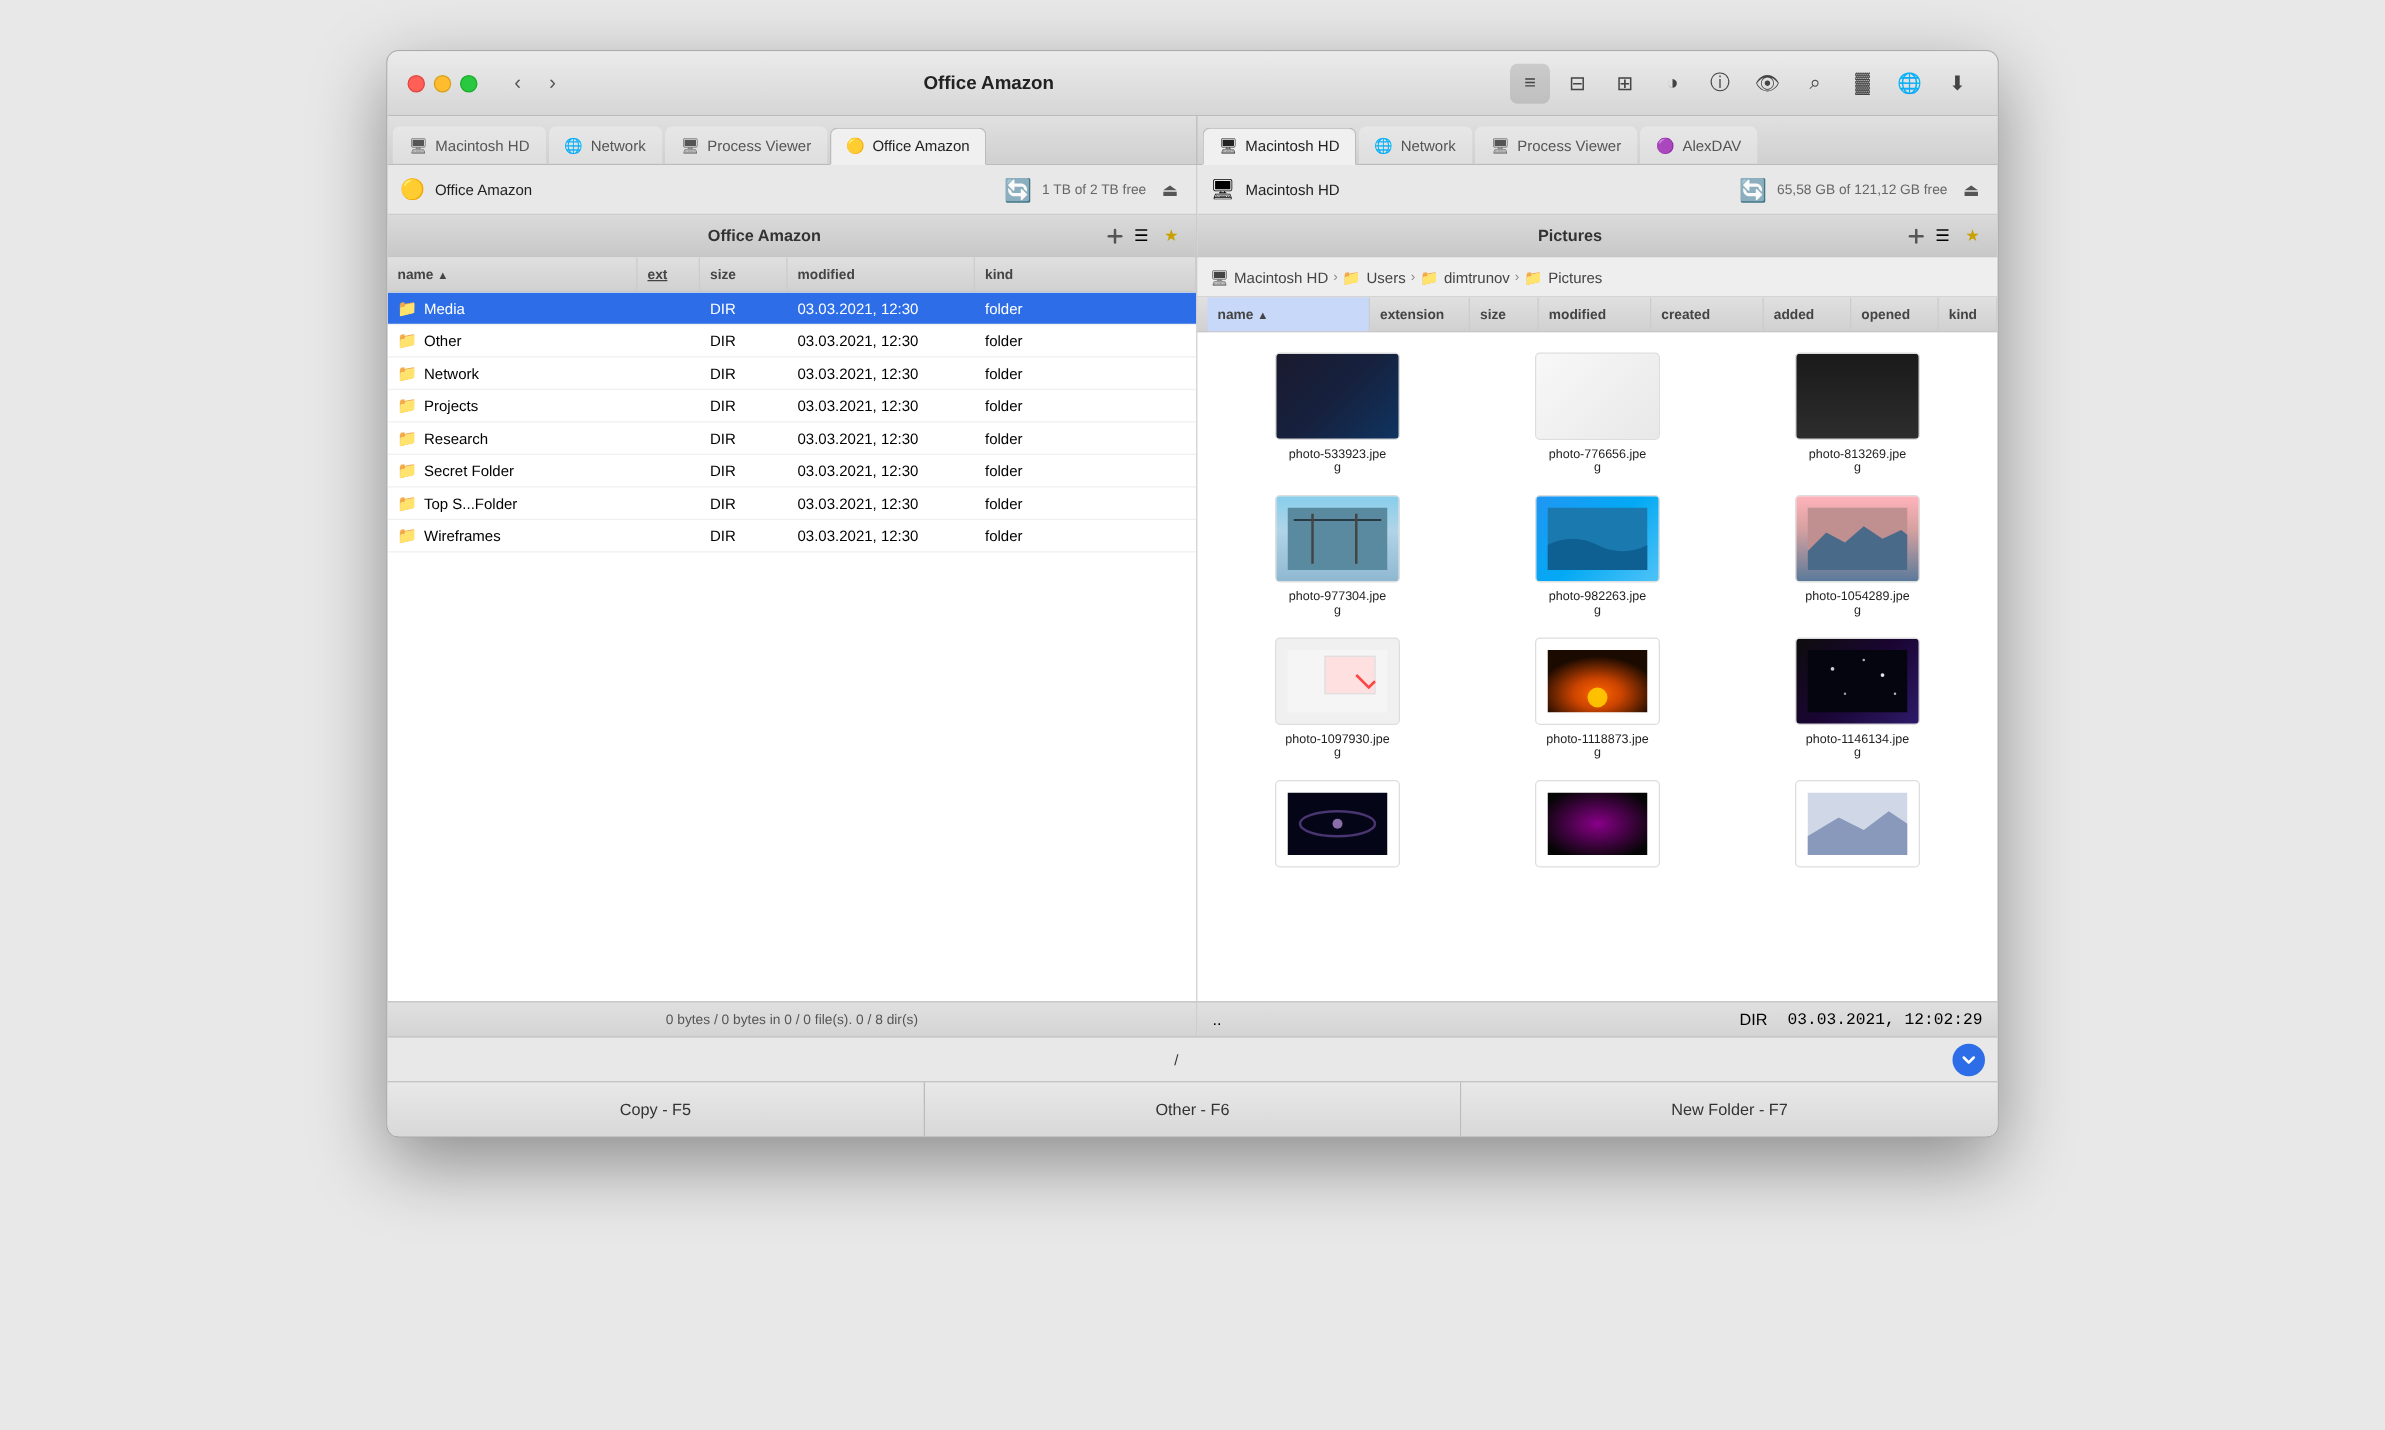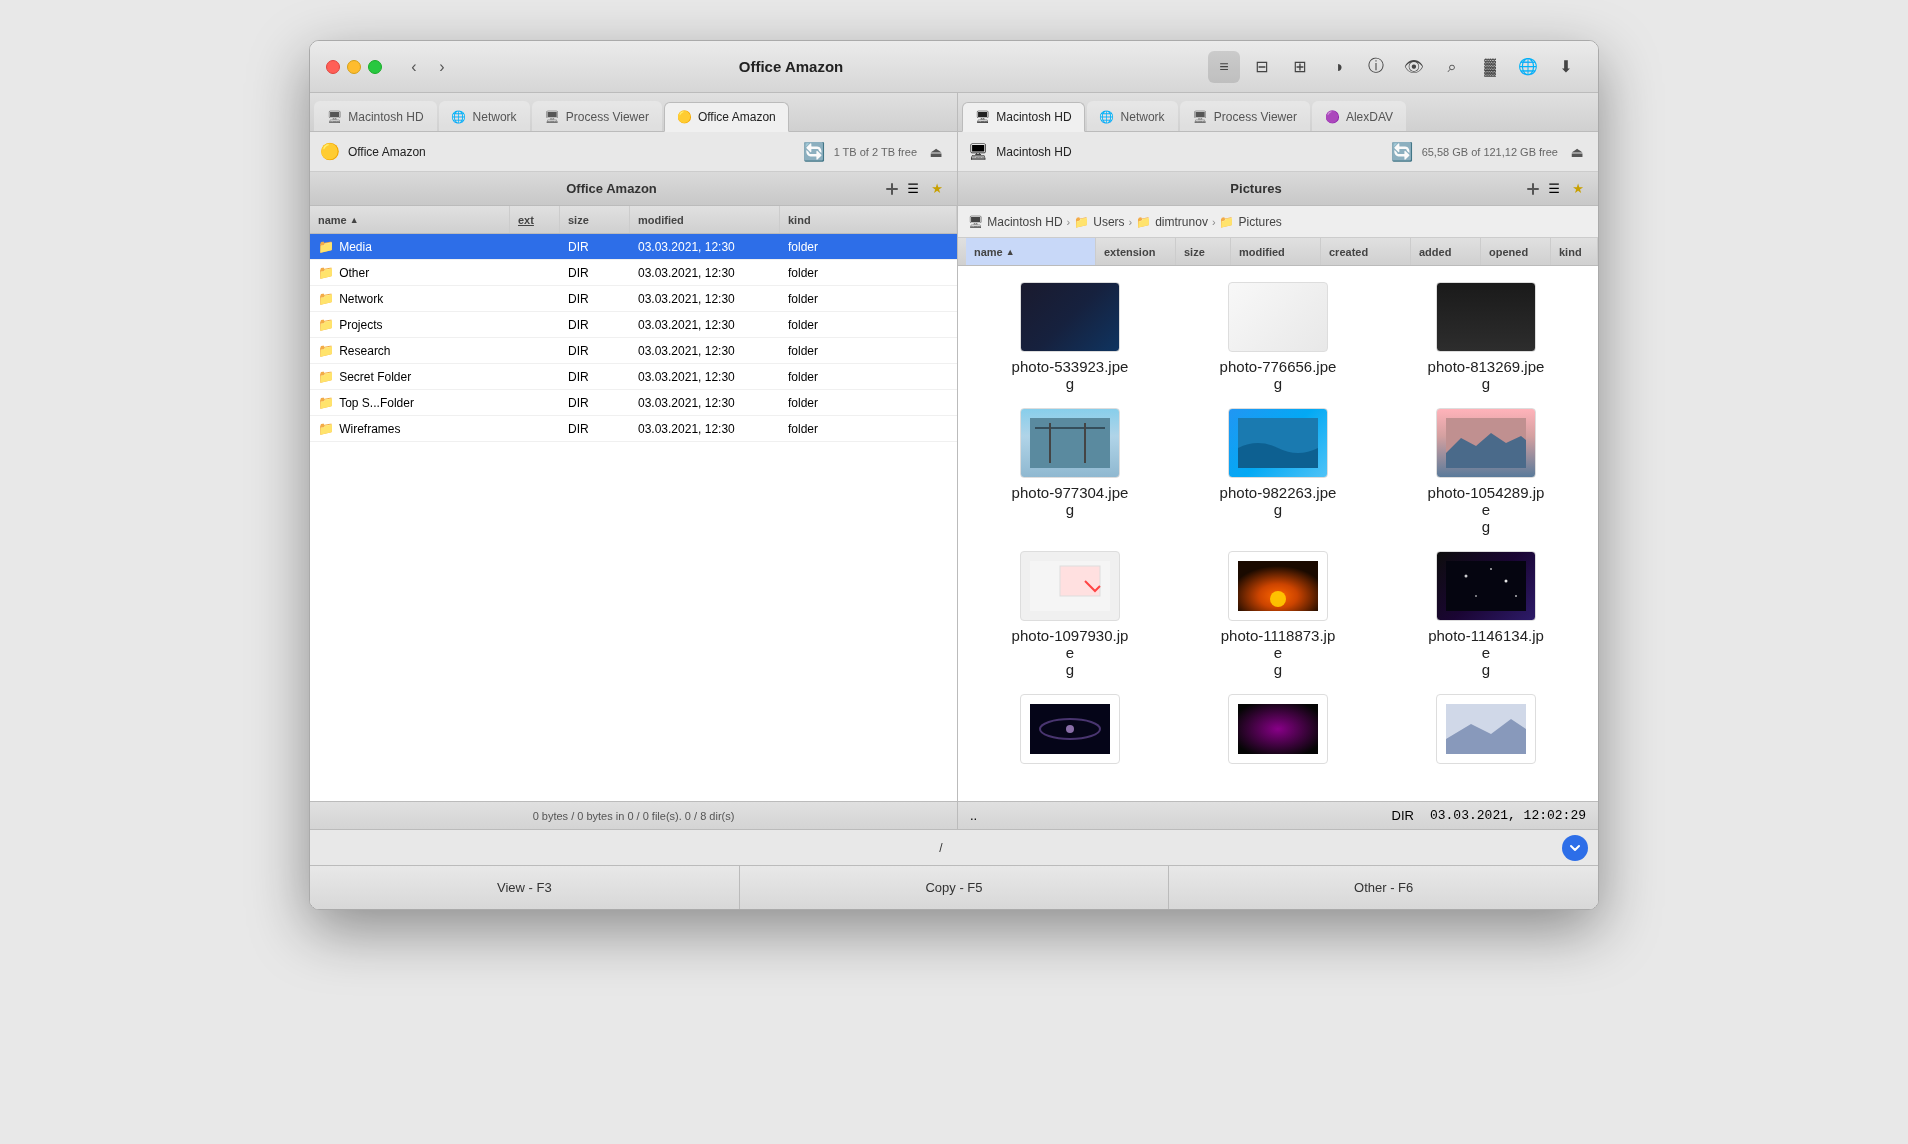--- a/index.html
+++ b/index.html
@@ -315,21 +315,21 @@
       overflow: hidden;
       border: 1px solid #ddd;
       display: flex;
       align-items: center;
       justify-content: center;
       font-size: 10px;
       color: #888;
     }
 
     .icon-name {
-      font-size: 15px;
+      font-size: 10px;
       text-align: center;
       color: #222;
       max-width: 120px;
       word-break: break-all;
     }
 
     
     .status-bar {
       display: flex;
       align-items: center;
@@ -816,18 +816,18 @@
   <div class="path-bar">
     <span class="path-text">/</span>
     <div class="path-btn">
       <svg width="12" height="12" viewBox="0 0 12 12" fill="none">
         <path d="M2 4 L6 8 L10 4" stroke="white" stroke-width="2" stroke-linecap="round" stroke-linejoin="round"></path>
       </svg>
     </div>
   </div>
 
   <div class="funckey-bar">
-    <div class="funckey-btn">View - F3</div>
     <div class="funckey-btn">Copy - F5</div>
     <div class="funckey-btn">Other - F6</div>
+    <div class="funckey-btn">New Folder - F7</div>
   </div>
 
 </div>
 
 </body></html>

